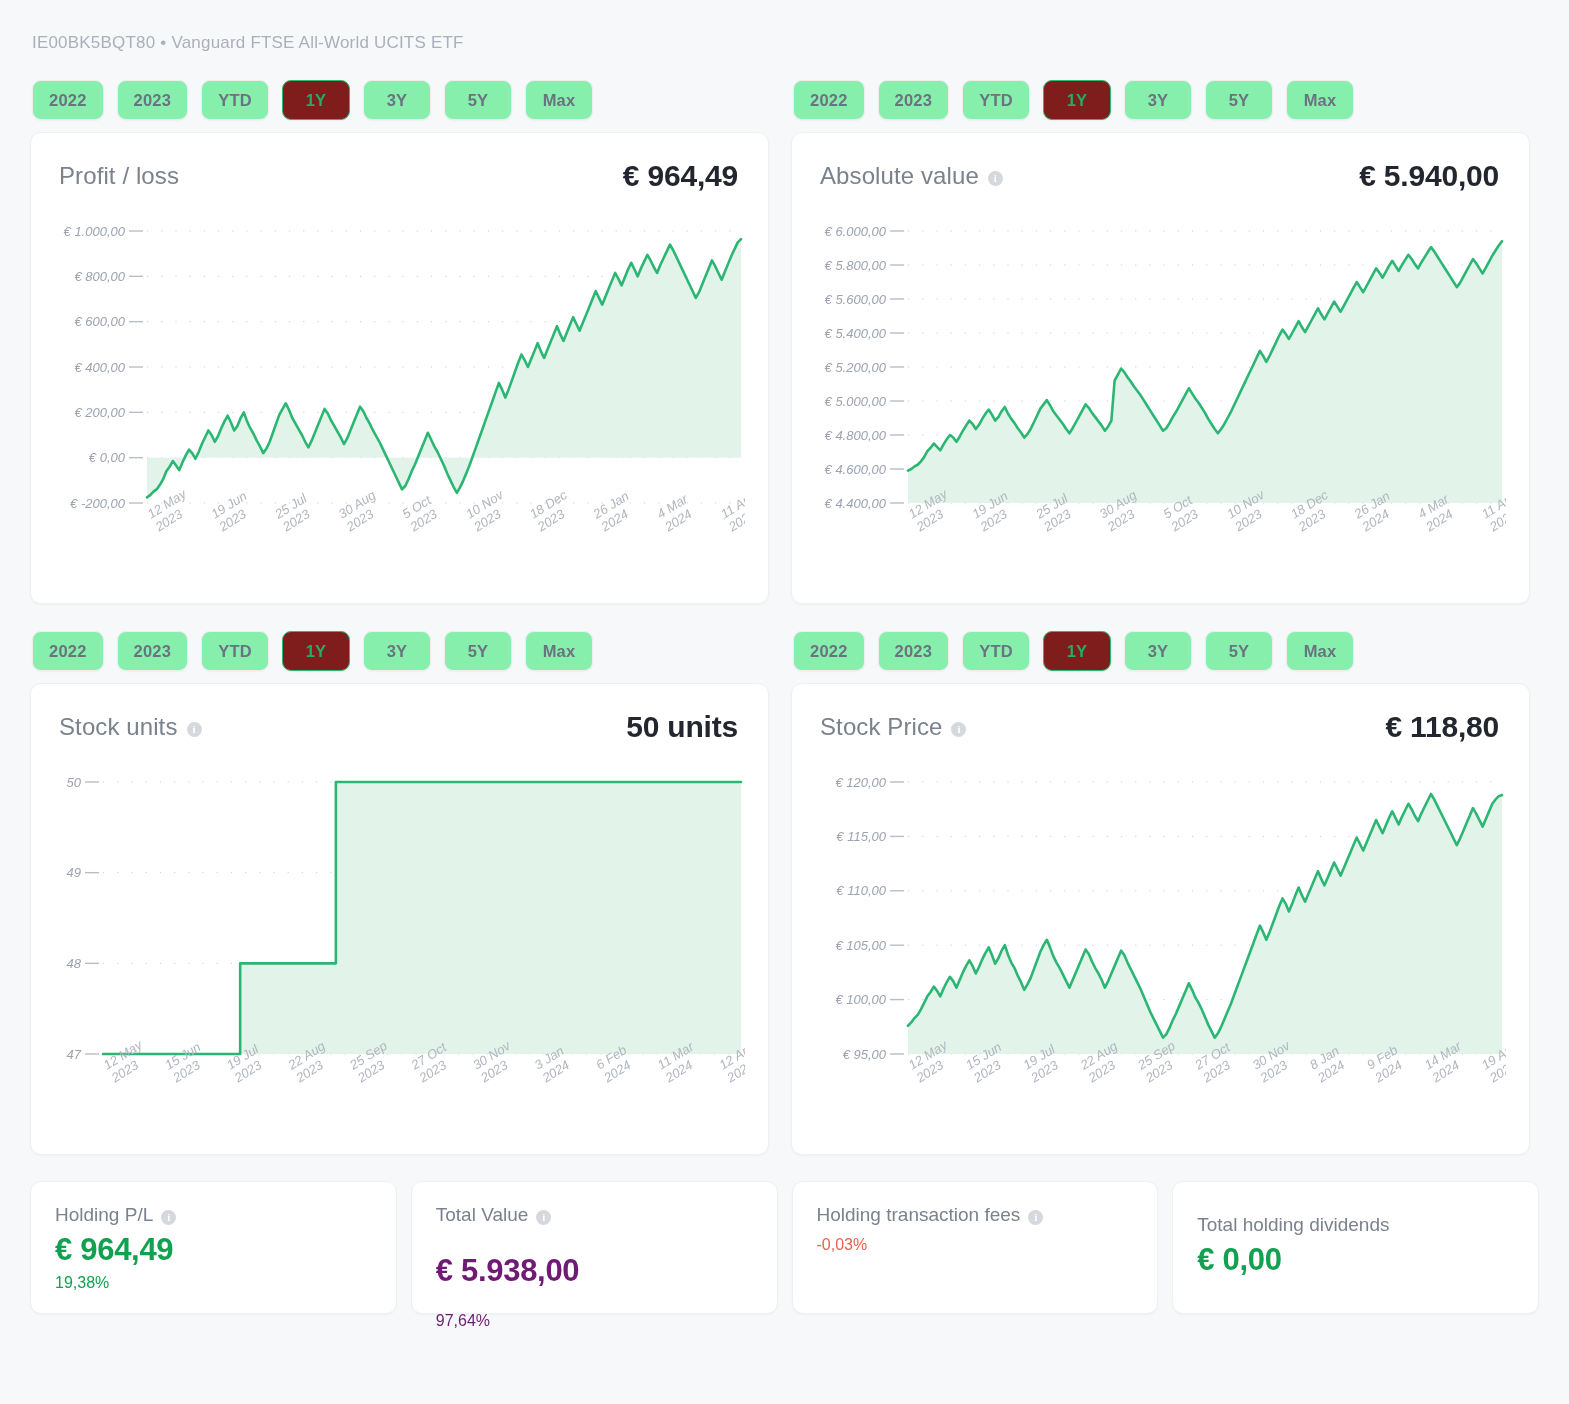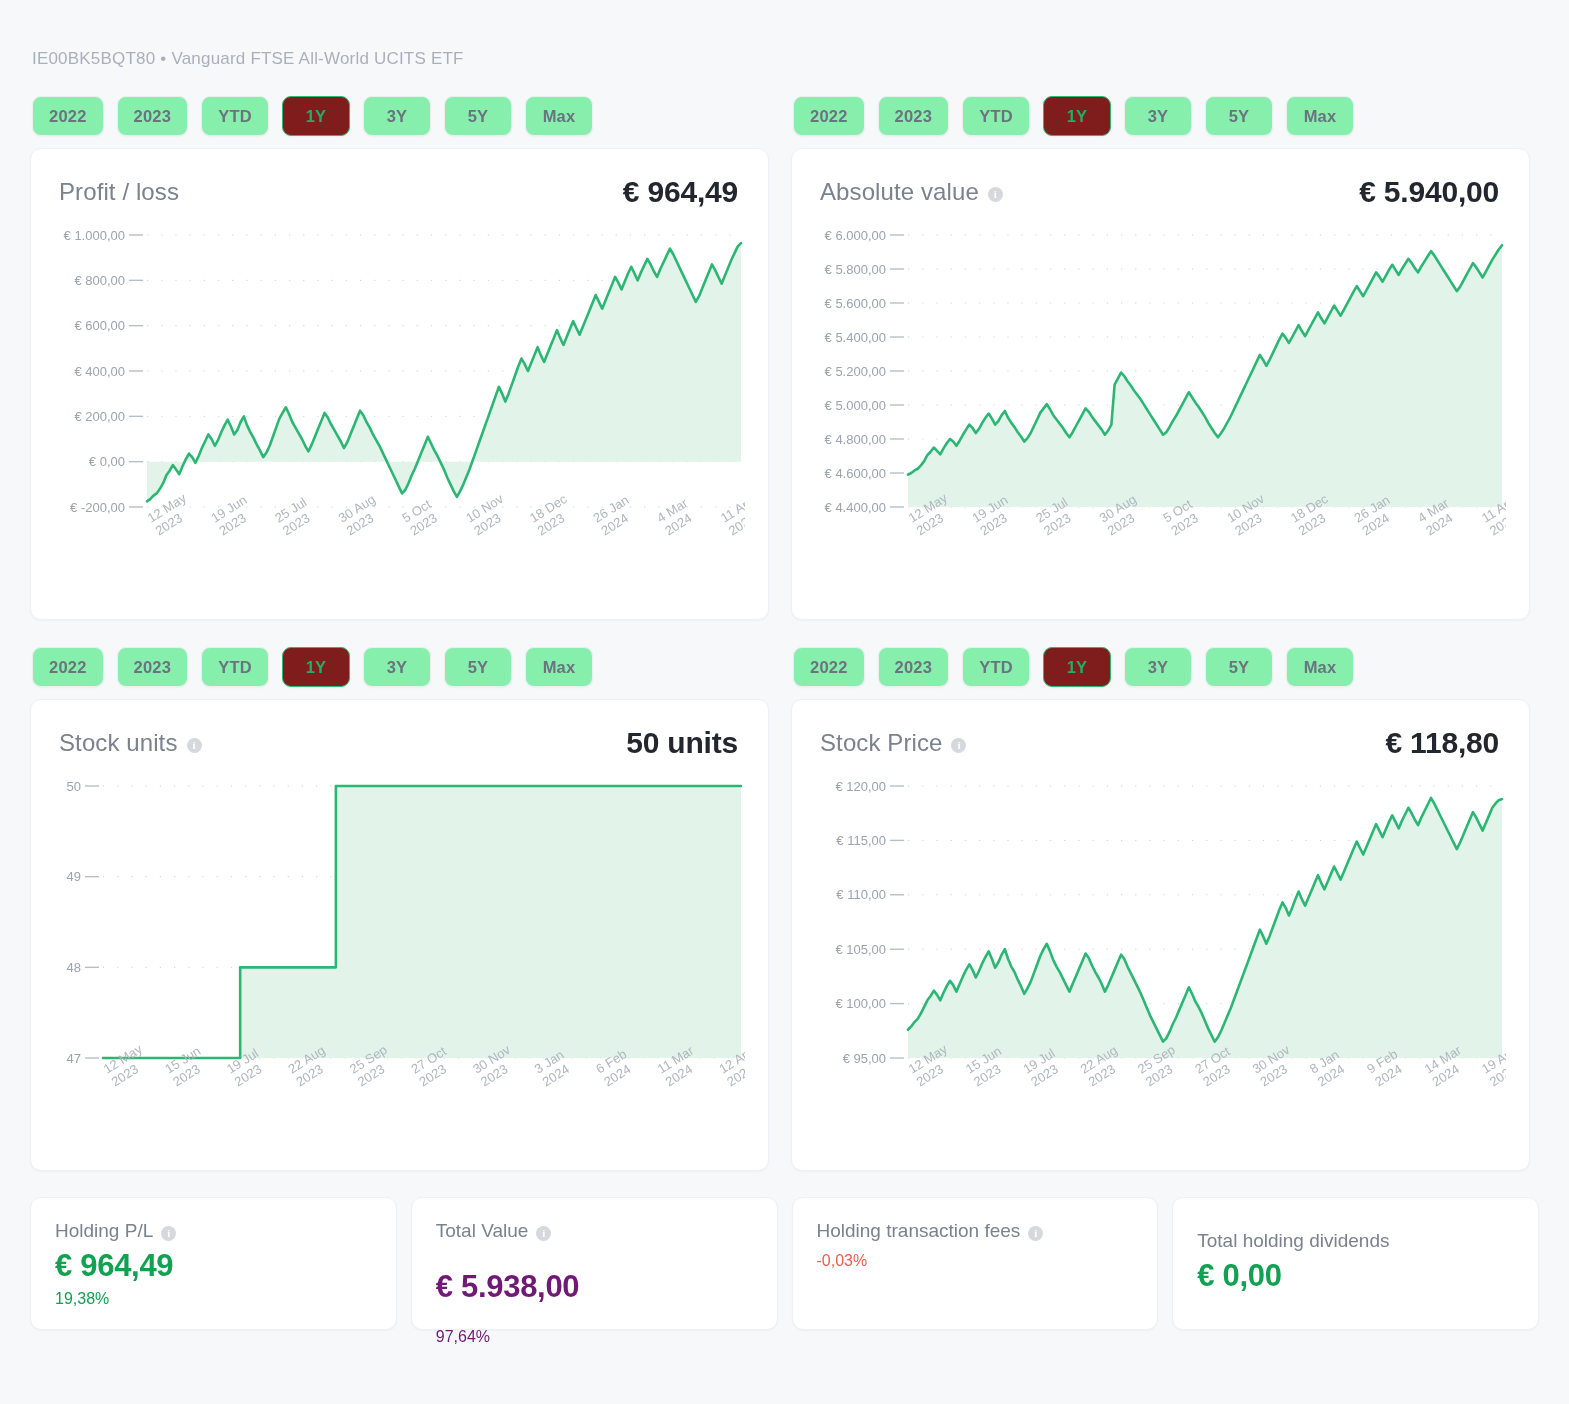--- a/index.html
+++ b/index.html
@@ -2,21 +2,21 @@
 <html><head>
 <meta charset="utf-8">
 <style>
   * { box-sizing: border-box; margin: 0; padding: 0; }
   html, body {
     width: 1569px; height: 1404px;
     background: #f7f8fa;
     font-family: "Liberation Sans", sans-serif;
     -webkit-font-smoothing: antialiased;
   }
-  .page { width: 1569px; height: 1404px; position: relative; padding: 16px 30px; }
+  .page { width: 1569px; height: 1404px; position: relative; padding: 0 30px; }
 
   .ticker-header {
     font-size: 17px; color: #aab0bb; letter-spacing: .2px;
     padding: 33px 0 0 2px; font-weight: 400;
   }
 
   
   .grid { display: grid; grid-template-columns: 739px 739px; column-gap: 22px; }
   .range-row { display: flex; gap: 13px; padding: 27px 0 12px 2px; }
   .range-btn {
@@ -51,21 +51,21 @@
   .card-value {
     font-size: 30px; color: #22262e; font-weight: 700; letter-spacing: -.2px;
   }
   .info-icon {
     width: 15px; height: 15px; border-radius: 50%;
     background: #d5d8dd; color: #fff;
     font-size: 11px; font-weight: 700; line-height: 15px;
     text-align: center; font-family: "Liberation Serif", serif;
     display: inline-block; position: relative; top: 2px;
   }
-  .chart-wrap { margin-top: 16px; }
+  .chart-wrap { margin-top: 28px; font-style: italic; }
   svg { display: block; }
   .tick-label { font-family: "Liberation Sans", sans-serif; fill: #9ca3af; font-size: 13px; }
   .xtick-label { font-family: "Liberation Sans", sans-serif; fill: #b0b6bf; font-size: 13px; }
 
   
   .summary {
     display: grid; grid-template-columns: repeat(4, 1fr); gap: 14px;
     margin-top: 26px;
   }
   .sum-card {

